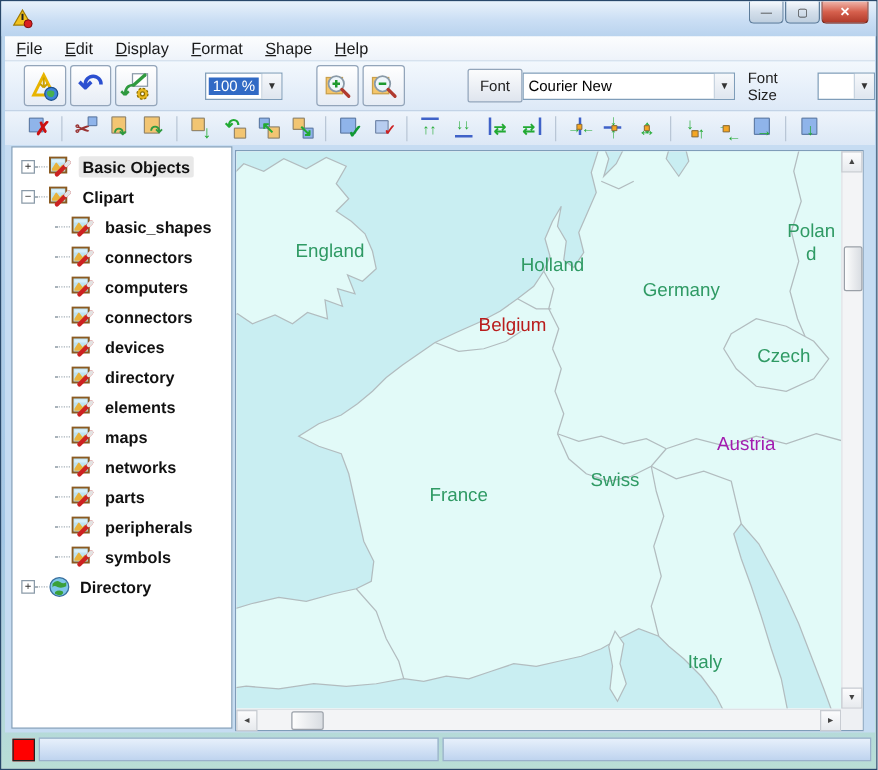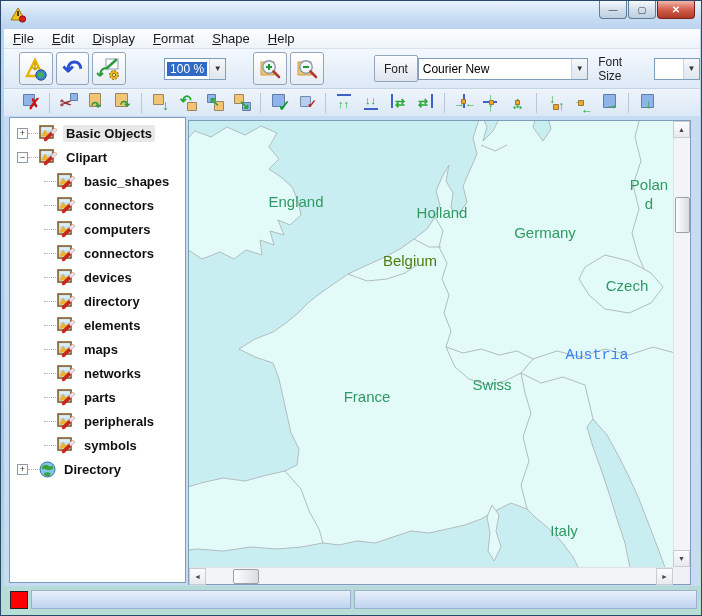--- a/index.html
+++ b/index.html
@@ -527,30 +527,30 @@
             <path d="M 338,388 L 332,364 L 340,340 L 334,316 L 342,292 L 336,272 L 332,252"></path>
             <path d="M 396,146 L 416,134 L 440,140 L 462,152 L 474,166 L 462,182 L 440,192 L 416,188 L 400,174 L 390,158 Z"></path>
             <path d="M 452,-8 L 446,16 L 452,40 L 444,64 L 450,88 L 443,112 L 449,134 L 455,148"></path>
             <path d="M 344,238 L 368,230 L 392,236 L 416,228 L 440,234 L 464,226 L 486,232"></path>
             <path d="M 332,252 L 352,262 L 374,256 L 396,264 L 404,298"></path>
             <path d="M 292,24 L 306,30 L 318,24"></path>
             <path d="M 96,350 L 112,368 L 120,390 L 130,408 L 134,422"></path>
           </g>
         </svg>
         <div id="maplabels">
-            <span class="map-label" style="left: 75px; top: 81px; color: rgb(47, 154, 100); margin-left: 32px;">England</span>
+            <span class="map-label" style="left: 75px; top: 81px; color: rgb(47, 154, 100);">England</span>
             <span class="map-label" style="left: 253px; top: 92px; color: rgb(47, 154, 100);">Holland</span>
             <span class="map-label" style="left: 356px; top: 112px; color: rgb(47, 154, 100);">Germany</span>
             <span class="map-label" style="left: 460px; top: 74px; color: rgb(47, 154, 100);">Polan
 d</span>
-            <span class="map-label" style="left: 221px; top: 140px; color: #4d7c0f; text-align: right;">Belgium</span>
+            <span class="map-label" style="left: 221px; top: 140px; color: #b91c1c; text-align: right;">Belgium</span>
             <span class="map-label" style="left: 438px; top: 165px; color: rgb(47, 154, 100);">Czech</span>
             <span class="map-label" style="left: 178px; top: 276px; color: rgb(47, 154, 100);">France</span>
             <span class="map-label" style="left: 303px; top: 264px; color: rgb(47, 154, 100);">Swiss</span>
-            <span class="map-label" style="left: 408px; top: 235px; color: #3b82f6; font-family: Liberation Mono, monospace;">Austria</span>
+            <span class="map-label" style="left: 408px; top: 235px; color: #a21caf;">Austria</span>
             <span class="map-label" style="left: 375px; top: 410px; color: rgb(47, 154, 100);">Italy</span>
           </div>
       </div>
 
       <div class="v-scroll">
         <div class="scroll-btn" style="top:0;right:0;">▲</div>
         <div class="thumb" style="top:76px;left:1px;width:15px;height:36px;"></div>
         <div class="scroll-btn" style="bottom:0;right:0;">▼</div>
       </div>
       <div class="h-scroll">

